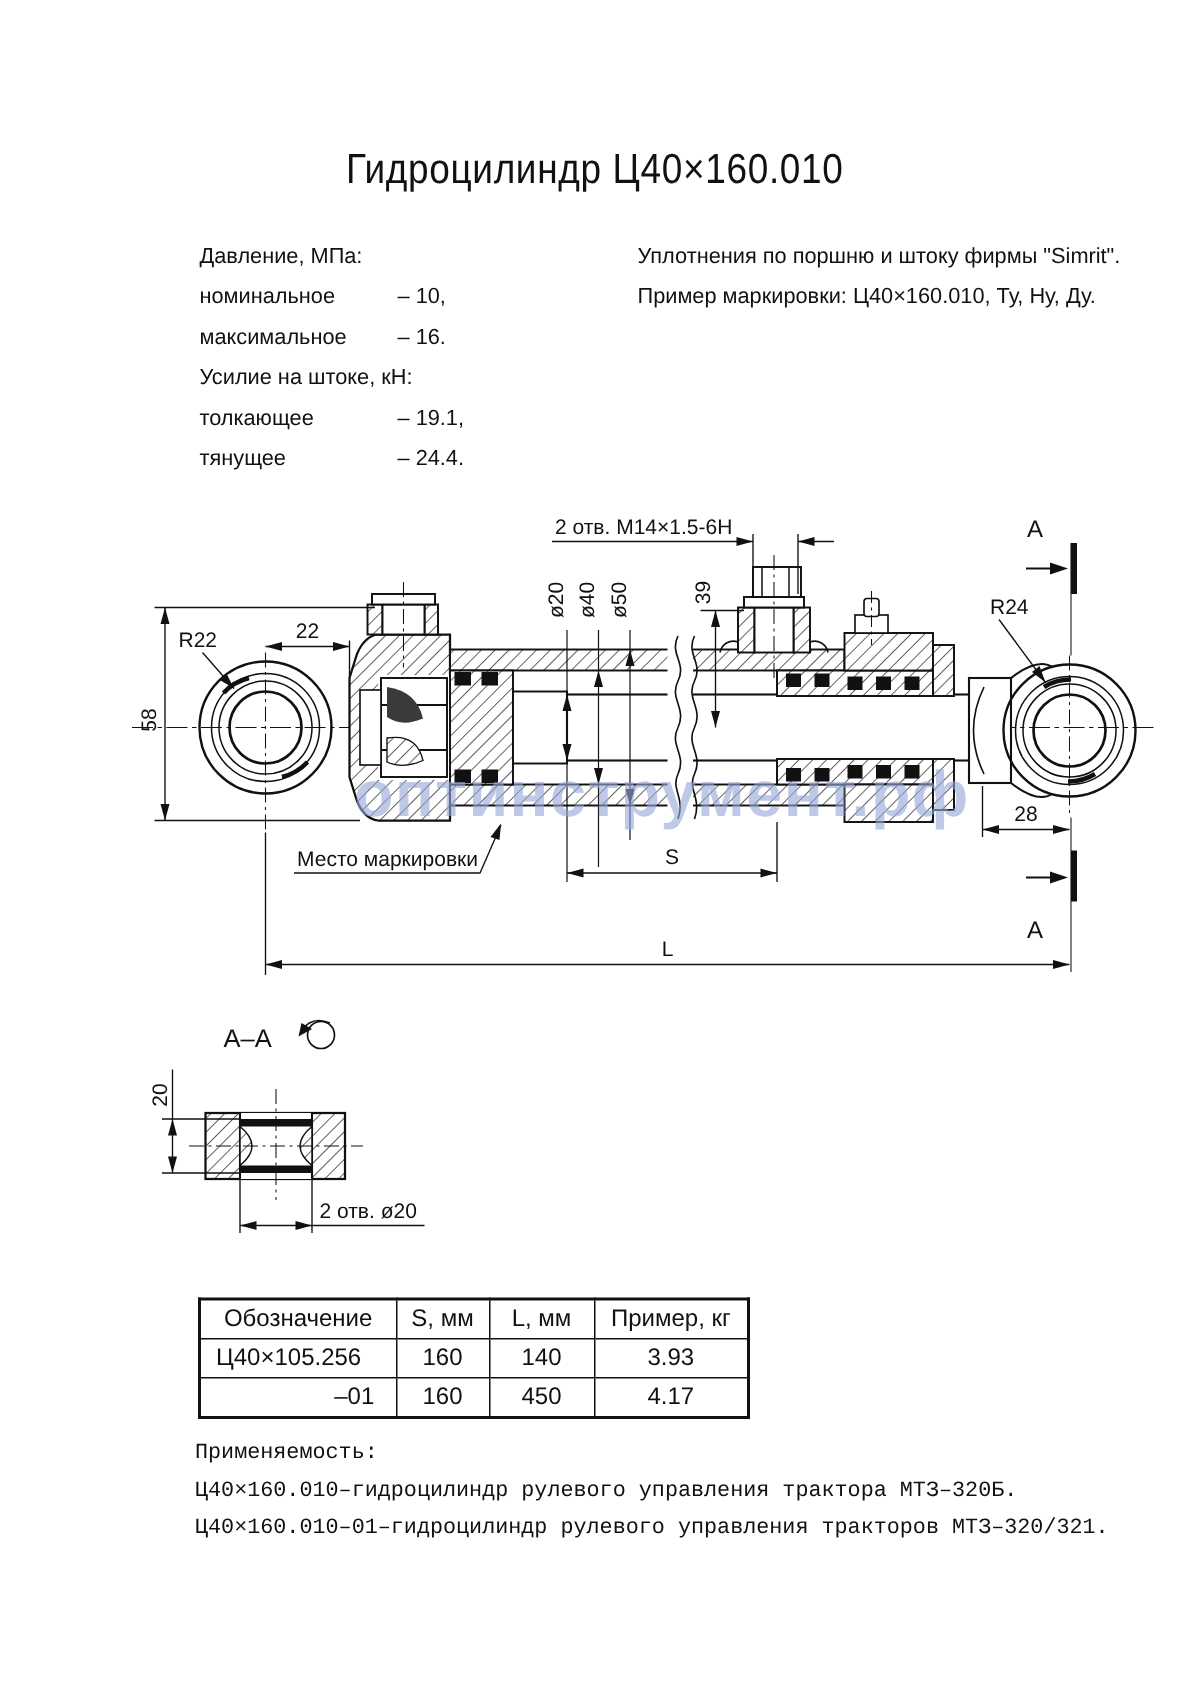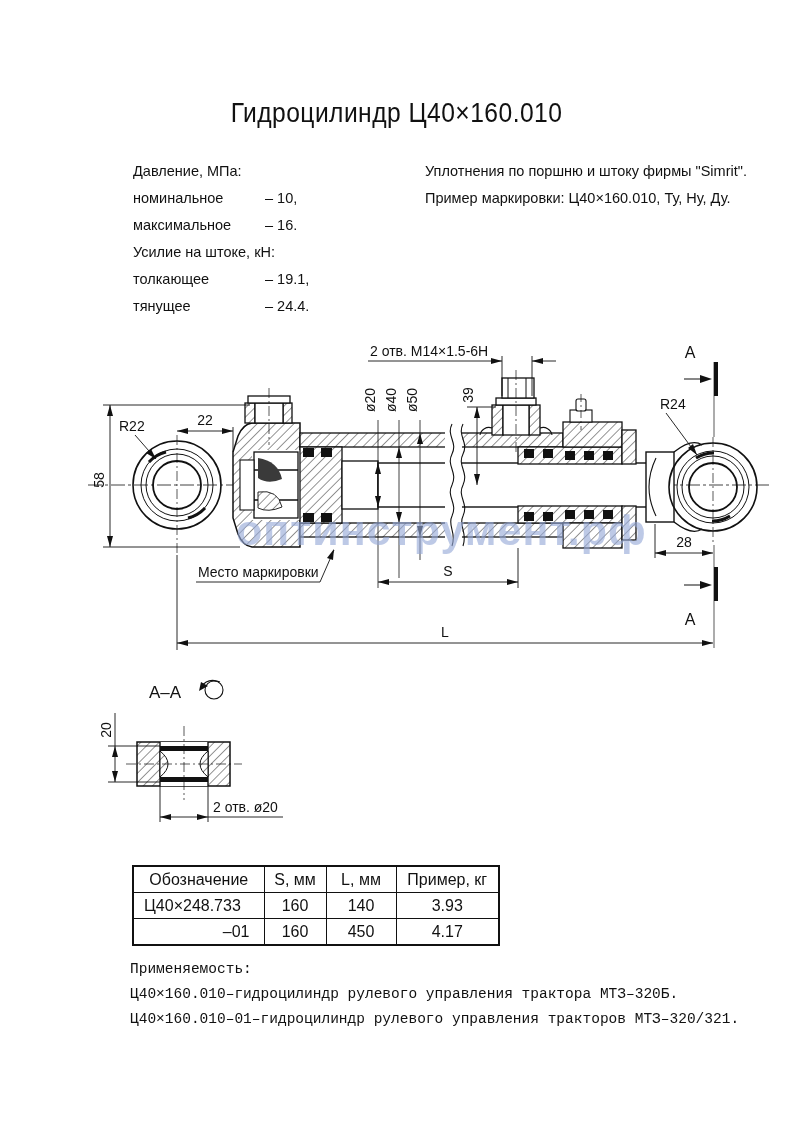--- a/index.html
+++ b/index.html
@@ -265,21 +265,21 @@
         <col style="width:103px">
       </colgroup>
     <tbody>
         <tr>
       <td>Обозначение</td>
       <td>S, мм</td>
       <td>L, мм</td>
       <td>Пример, кг</td>
     </tr>
     <tr>
-      <td class="des">Ц40×248.733</td>
+      <td class="des">Ц40×105.256</td>
       <td>160</td>
       <td>140</td>
       <td>3.93</td>
     </tr>
     <tr>
       <td class="des2">–01</td>
       <td>160</td>
       <td>450</td>
       <td>4.17</td>
     </tr>

